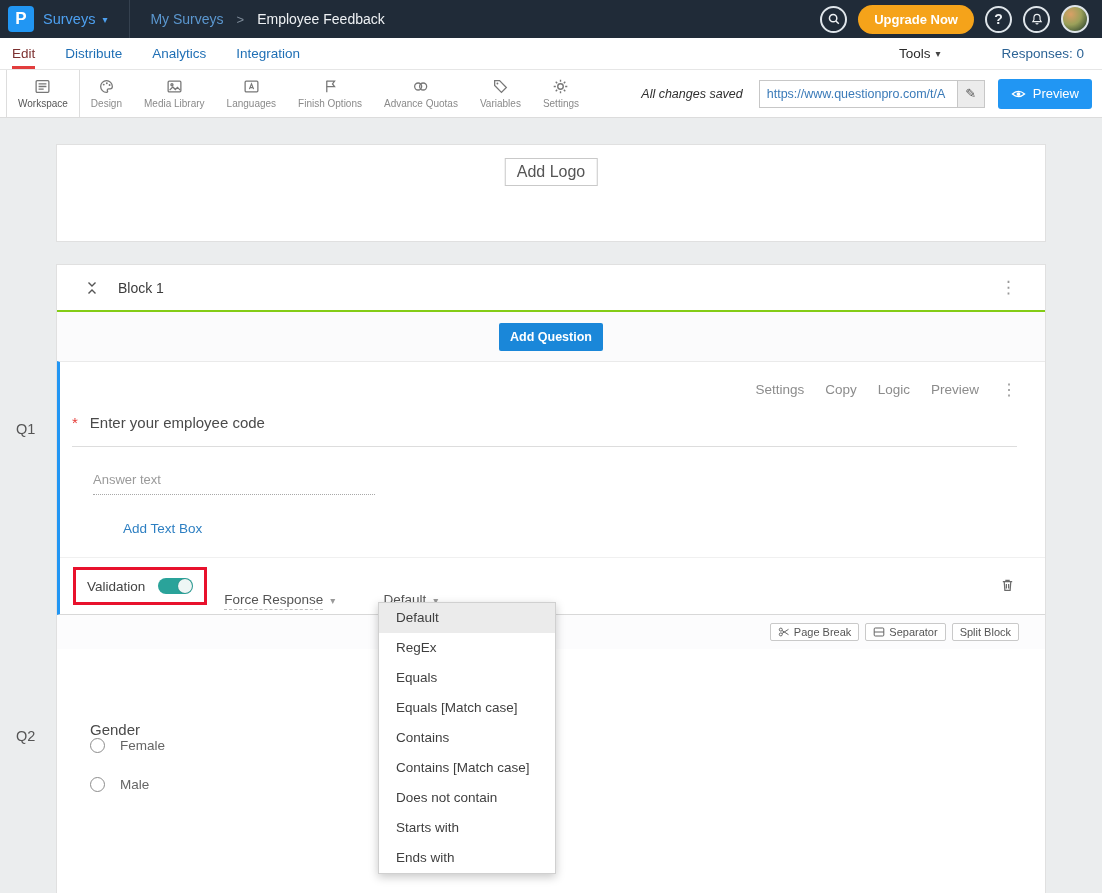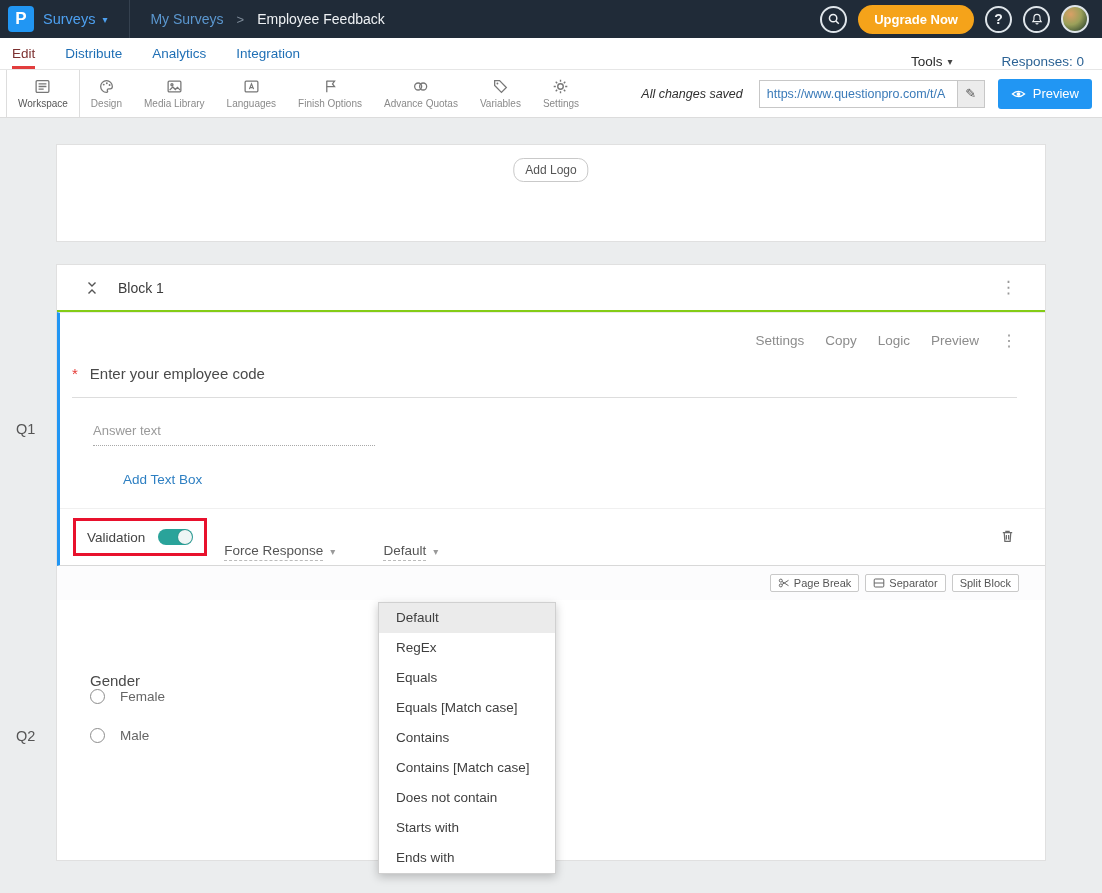--- a/index.html
+++ b/index.html
@@ -25,21 +25,21 @@
                  padding: 7px 16px; border-radius: 16px; cursor: pointer; }
   .avatar { width: 28px; height: 28px; border-radius: 50%; border: 2px solid #dfe5ea; cursor: pointer;
             background: radial-gradient(circle at 32% 30%, #d9a066 0%, #9aa05a 45%, #4a5d3a 78%, #2f3e2a 100%); }
 
   
   .tabbar { height: 32px; background: #fff; display: flex; align-items: stretch; padding: 0 12px;
             border-bottom: 1px solid #e6e6e6; }
   .tab { font-size: 13.5px; color: #1f6fb5; margin-right: 30px; display: flex; align-items: center;
          cursor: pointer; border-bottom: 3px solid transparent; padding-top: 3px; }
   .tab.active { color: #7c3030; border-bottom-color: #e23d3d; }
-  .tabbar-right { margin-left: auto; display: flex; align-items: flex-end; gap: 16px; padding-right: 6px; }
+  .tabbar-right { margin-left: auto; display: flex; align-items: center; gap: 28px; padding-right: 6px; }
   .tools-menu { font-size: 13.5px; color: #2b2b2b; cursor: pointer; display: flex; align-items: center; gap: 5px; }
   .tools-menu .caret { font-size: 10px; color: #444; }
   .responses { font-size: 13.5px; color: #2c6395; cursor: pointer; margin-left: 33px; }
 
   
   .toolbar { height: 48px; background: #ffffff; border-bottom: 1px solid #dcdcdc; display: flex;
              align-items: stretch; padding: 0 0 0 6px; }
   .tool { display: flex; flex-direction: column; align-items: center; justify-content: center;
           padding: 0 11px; cursor: pointer; }
   .tool svg { color: #777; }
@@ -58,21 +58,21 @@
                  height: 30px; padding: 0 13px; border-radius: 3px; font-size: 13px; display: flex;
                  align-items: center; gap: 7px; cursor: pointer; }
 
   
   .main { position: relative; padding: 26px 56px 0; }
   .card { background: #fff; border: 1px solid #e0e0e0; }
   .q-side-label { position: absolute; left: 16px; font-size: 14.5px; color: #555; }
 
   .survey-card { height: 98px; margin-bottom: 22px; position: relative; }
   .add-logo-btn { position: absolute; top: 13px; left: 50%; transform: translateX(-50%); background: #fff;
-                  border: 1px solid #c9c9c9; border-radius: 10px; font-size: 12px; color: #555;
+                  border: 1px solid #c9c9c9; border-radius: 0; font-size: 16px; color: #555;
                   padding: 4px 11px; cursor: pointer; }
   .survey-title { color: #2e80c4; font-size: 21px; padding: 56px 0 0 30px; cursor: pointer; }
 
   .block-card { position: relative; }
   .block-header { height: 47px; display: flex; align-items: center; padding: 0 28px;
                   border-bottom: 2px solid #84cc16; }
   .collapse-btn { background: none; border: none; cursor: pointer; color: #555; margin-right: 19px;
                   display: flex; align-items: center; }
   .block-title { font-size: 14px; color: #3c3c3c; cursor: pointer; }
   .kebab { margin-left: auto; color: #999; font-size: 17px; cursor: pointer; background: none; border: none; }
@@ -271,20 +271,23 @@
       <button class="collapse-btn">
         <svg width="14" height="16" viewBox="0 0 14 16" fill="none" stroke="currentColor" stroke-width="1.4">
             <path d="M3.5 2.5L7 6l3.5-3.5"></path>
             <path d="M3.5 13.5L7 10l3.5 3.5"></path>
           </svg>
       </button>
       <span class="block-title">Block 1</span>
       <button class="kebab">⋮</button>
     </div>
 
+    <div class="add-q-row">
+      <button class="add-q-btn">Add Question</button>
+    </div>
 
     <div class="q1-section">
       <div class="q-actions">
         <span class="q-action">Settings</span>
         <span class="q-action">Copy</span>
         <span class="q-action">Logic</span>
         <span class="q-action">Preview</span>
         <button class="kebab">⋮</button>
       </div>
 

